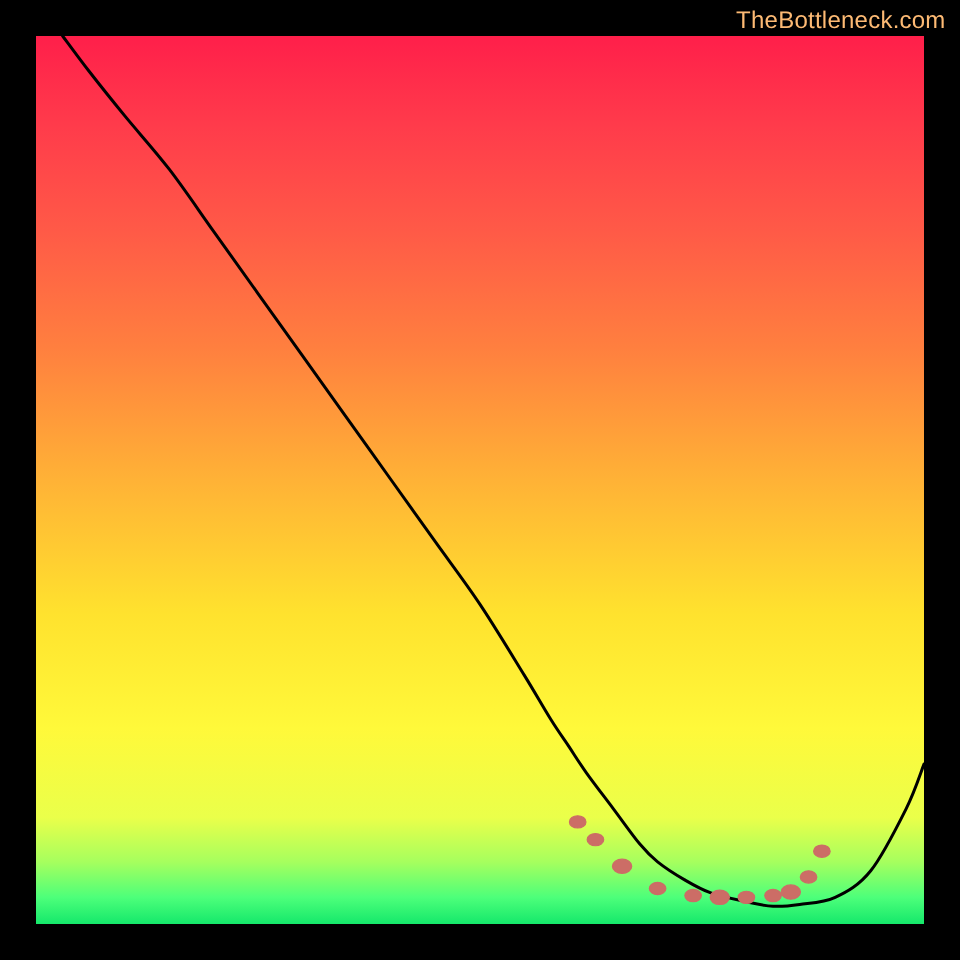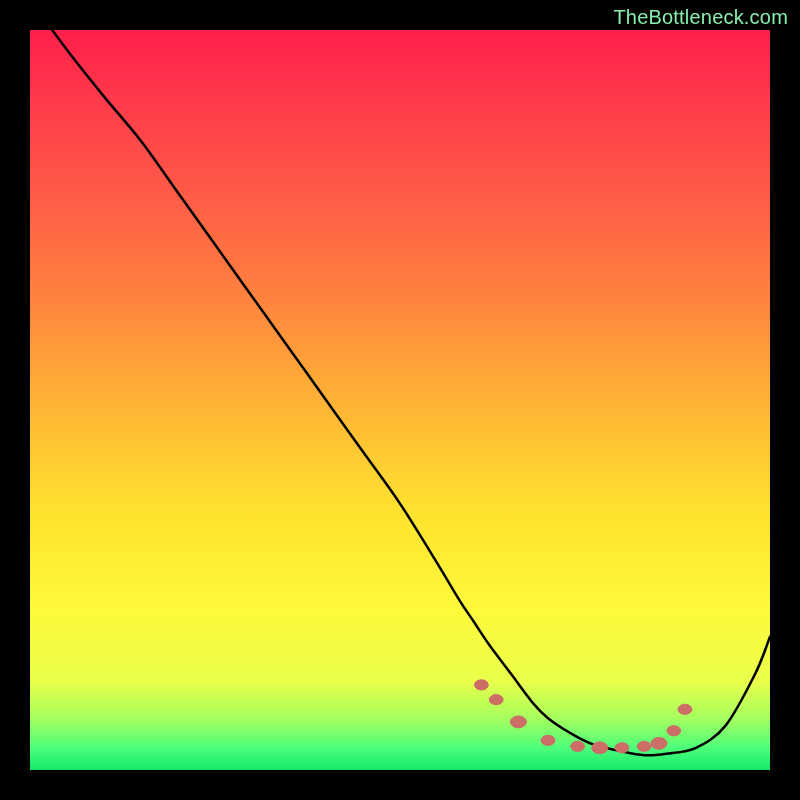--- a/index.html
+++ b/index.html
@@ -14,21 +14,21 @@
   .outer {
     position: relative;
     width: 800px;
     height: 800px;
     background: #000;
   }
   .attribution {
     position: absolute;
     top: 6px;
     right: 12px;
-    color: #86efac;
+    color: #fdba74;
     font-size: 20px;
     letter-spacing: 0.2px;
     text-align: center;
   }
   .plot {
     position: absolute;
     left: 30px;
     top: 30px;
     width: 740px;
     height: 740px;

